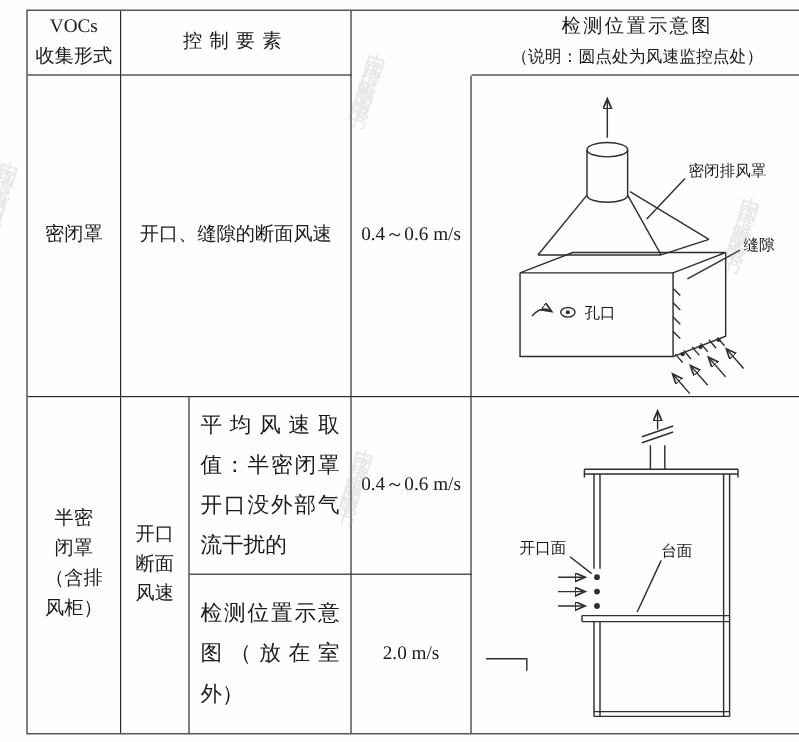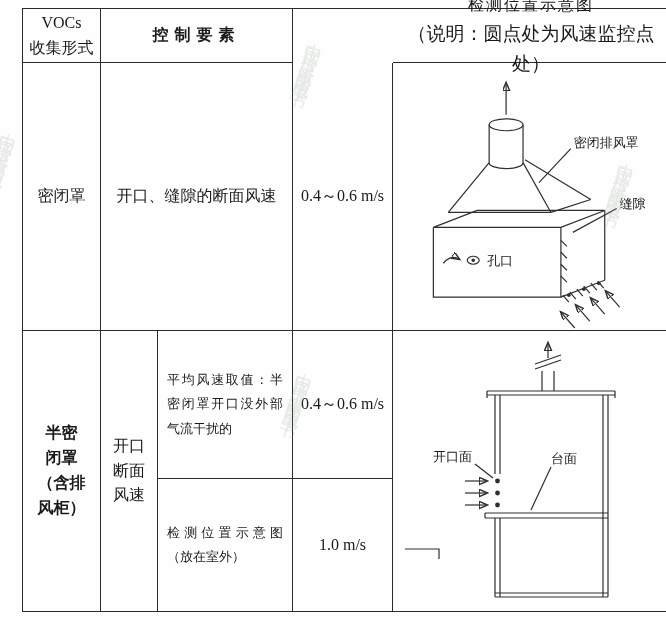--- a/index.html
+++ b/index.html
@@ -18,22 +18,22 @@
     border-bottom:1.4px solid #2b2b2b;
     display:flex;flex-direction:column;align-items:center;justify-content:center;
     text-align:center;font-size:16px;line-height:1.55;box-sizing:border-box;
     padding:4px;white-space:pre-line;
   }
   .no-r{border-right:none;}
   .no-b{border-bottom:none;}
   .h-control{letter-spacing:6px;}
   .h-speed{letter-spacing:1px;}
   .h-diagram .t1{letter-spacing:2px;text-align:center;}
-  .h-diagram .t2{font-size:19px;margin-top:2px;}
-  .left-text{align-items:flex-start;text-align:justify;padding:10px 9px;line-height:1.85;font-size:13px;}
+  .h-diagram .t2{font-size:14px;margin-top:2px;}
+  .left-text{align-items:flex-start;text-align:justify;padding:10px 9px;line-height:1.85;font-size:18px;}
   .diagram-cell{padding:0;}
   .diagram-cell svg{display:block;width:100%;height:100%;}
   svg line,svg path,svg ellipse,svg polyline{stroke:#2e2e2e;stroke-width:1.2;fill:none;}
   svg text{font-family:inherit;font-size:13px;fill:#1a1a1a;stroke:none;}
   .wm{
     position:absolute;z-index:2;pointer-events:none;
     writing-mode:vertical-rl;transform:rotate(18deg);
     color:#8fa08f;opacity:0.22;font-size:17px;letter-spacing:5px;white-space:nowrap;
   }
 </style>
@@ -44,21 +44,21 @@
 
   <div class="wm" style="left:-6px;top:120px;">中国环境出版集团电子书</div>
   <div class="wm" style="left:300px;top:30px;">中国环境出版集团电子书</div>
   <div class="wm" style="left:612px;top:150px;">中国环境出版集团电子书</div>
   <div class="wm" style="left:290px;top:360px;">中国环境出版集团电子书</div>
 
   <div class="grid">
 
     <div class="cell" style="grid-column:1;grid-row:1;">VOCs
 收集形式</div>
-    <div class="cell h-control" style="grid-column:2 / span 2;grid-row:1;font-weight:bold;">控制要素</div>
+    <div class="cell h-control" style="grid-column:2 / span 2;grid-row:1;">控制要素</div>
     <div class="cell h-diagram no-r" style="grid-column:5;grid-row:1;">
       <span class="t1">检测位置示意图</span>
       <span class="t2">（说明：圆点处为风速监控点处）</span>
     </div>
 
     <div class="cell" style="grid-column:2 / span 2;grid-row:2;">开口、缝隙的断面风速</div>
     <div class="cell" style="grid-column:1;grid-row:2;">密闭罩</div>
     <div class="cell" style="grid-column:4;grid-row:2;">0.4～0.6 m/s</div>
     <div class="cell diagram-cell no-r" style="grid-column:5;grid-row:2;">
       <svg viewBox="0 0 276 268" preserveAspectRatio="xMidYMid meet">
@@ -121,33 +121,33 @@
         </g>
 
         <line x1="178" y1="86" x2="146" y2="120"></line>
         <text x="181" y="84">密闭排风罩</text>
         <line x1="224" y1="146" x2="180" y2="170"></line>
         <text x="227" y="146">缝隙</text>
         <text x="94" y="203">孔口</text>
       </svg>
     </div>
 
-    <div class="cell no-b" style="grid-column:1;grid-row:3 / span 2;font-weight:bold;">半密
+    <div class="cell no-b" style="grid-column:1;grid-row:3 / span 2;">半密
 闭罩
 （含排
 风柜）</div>
     <div class="cell no-b" style="grid-column:2;grid-row:3 / span 2;text-align:center;">开口
 断面
 风速</div>
 
     <div class="cell left-text" style="grid-column:3;grid-row:3;">平均风速取值：半密闭罩开口没外部气流干扰的</div>
     <div class="cell" style="grid-column:4;grid-row:3;">0.4～0.6 m/s</div>
 
     <div class="cell left-text no-b" style="grid-column:3;grid-row:4;">检测位置示意图（放在室外）</div>
-    <div class="cell no-b" style="grid-column:4;grid-row:4;">1.0 m/s</div>
+    <div class="cell no-b" style="grid-column:4;grid-row:4;">2.0 m/s</div>
 
     <div class="cell diagram-cell no-r no-b" style="grid-column:5;grid-row:3 / span 2;align-items:center;">
       <svg viewBox="0 0 276 280" preserveAspectRatio="xMidYMid meet">
         <defs>
           <marker id="ah2" markerWidth="9" markerHeight="8" refX="6.5" refY="3" orient="auto">
             <path d="M0,0 L7,3 L0,6 Z" fill="#2e2e2e" stroke="none"></path>
           </marker>
         </defs>
 
         <g>

